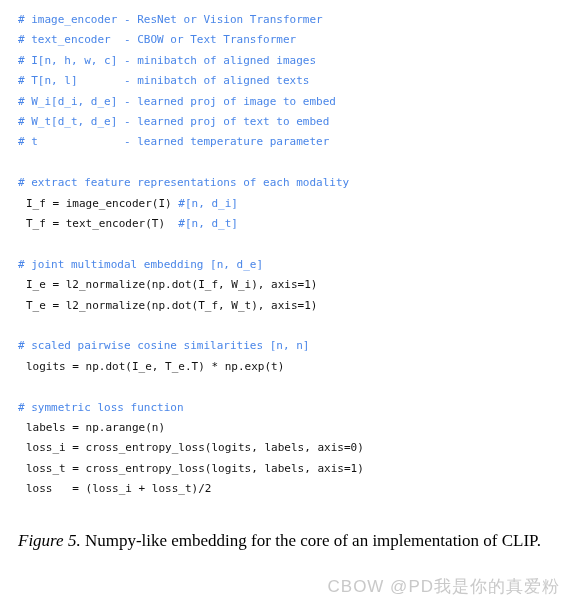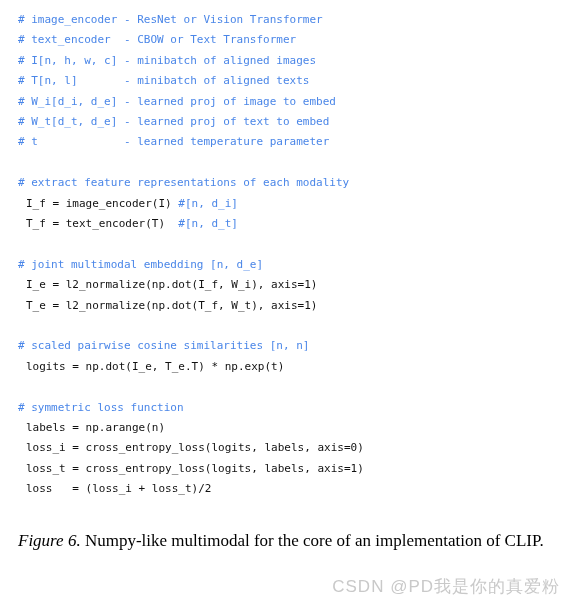--- a/index.html
+++ b/index.html
@@ -74,18 +74,18 @@
   }
 </style>
 </head>
 <body>
 
 <div class="page">
 
   <div class="code-block"><div class="code-line"><span class="cmt"># image_encoder - ResNet or Vision Transformer</span></div><div class="code-line"><span class="cmt"># text_encoder  - CBOW or Text Transformer</span></div><div class="code-line"><span class="cmt"># I[n, h, w, c] - minibatch of aligned images</span></div><div class="code-line"><span class="cmt"># T[n, l]       - minibatch of aligned texts</span></div><div class="code-line"><span class="cmt"># W_i[d_i, d_e] - learned proj of image to embed</span></div><div class="code-line"><span class="cmt"># W_t[d_t, d_e] - learned proj of text to embed</span></div><div class="code-line"><span class="cmt"># t             - learned temperature parameter</span></div><div class="code-line blank">&nbsp;</div><div class="code-line"><span class="cmt"># extract feature representations of each modality</span></div><div class="code-line"><span class="cd">I_f = image_encoder(I) </span><span class="cmt">#[n, d_i]</span></div><div class="code-line"><span class="cd">T_f = text_encoder(T)  </span><span class="cmt">#[n, d_t]</span></div><div class="code-line blank">&nbsp;</div><div class="code-line"><span class="cmt"># joint multimodal embedding [n, d_e]</span></div><div class="code-line"><span class="cd">I_e = l2_normalize(np.dot(I_f, W_i), axis=1)</span></div><div class="code-line"><span class="cd">T_e = l2_normalize(np.dot(T_f, W_t), axis=1)</span></div><div class="code-line blank">&nbsp;</div><div class="code-line"><span class="cmt"># scaled pairwise cosine similarities [n, n]</span></div><div class="code-line"><span class="cd">logits = np.dot(I_e, T_e.T) * np.exp(t)</span></div><div class="code-line blank">&nbsp;</div><div class="code-line"><span class="cmt"># symmetric loss function</span></div><div class="code-line"><span class="cd">labels = np.arange(n)</span></div><div class="code-line"><span class="cd">loss_i = cross_entropy_loss(logits, labels, axis=0)</span></div><div class="code-line"><span class="cd">loss_t = cross_entropy_loss(logits, labels, axis=1)</span></div><div class="code-line"><span class="cd">loss   = (loss_i + loss_t)/2</span></div></div>
 
   <div class="caption">
-    <span class="fig-label">Figure 6.</span><span> Numpy-like multimodal for the core of an implementation of CLIP.</span>
+    <span class="fig-label">Figure 5.</span><span> Numpy-like embedding for the core of an implementation of CLIP.</span>
   </div>
 
-  <div class="watermark">CSDN @PD我是你的真爱粉</div>
+  <div class="watermark">CBOW @PD我是你的真爱粉</div>
 
 </div>
 
 </body></html>

